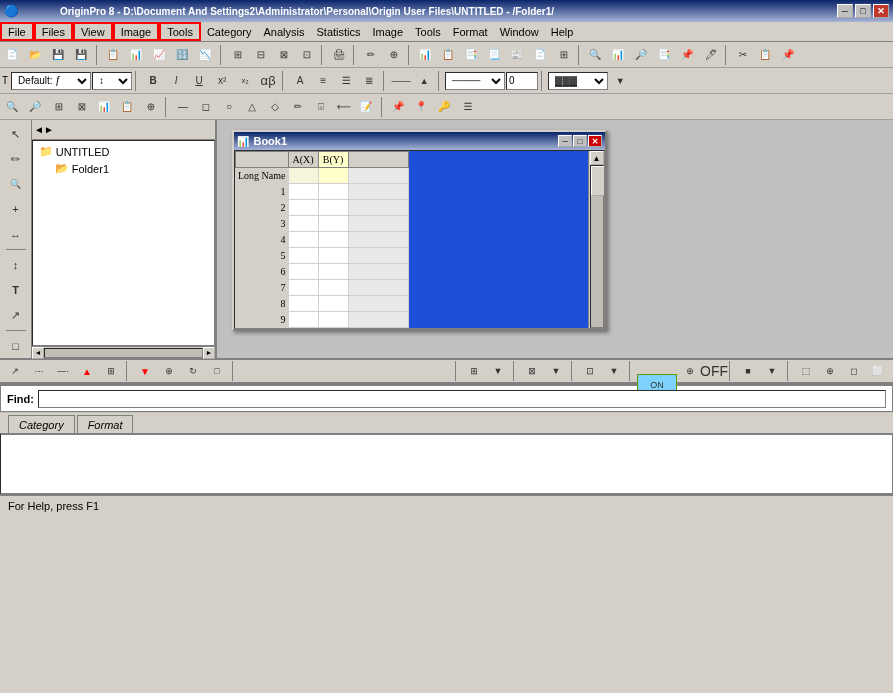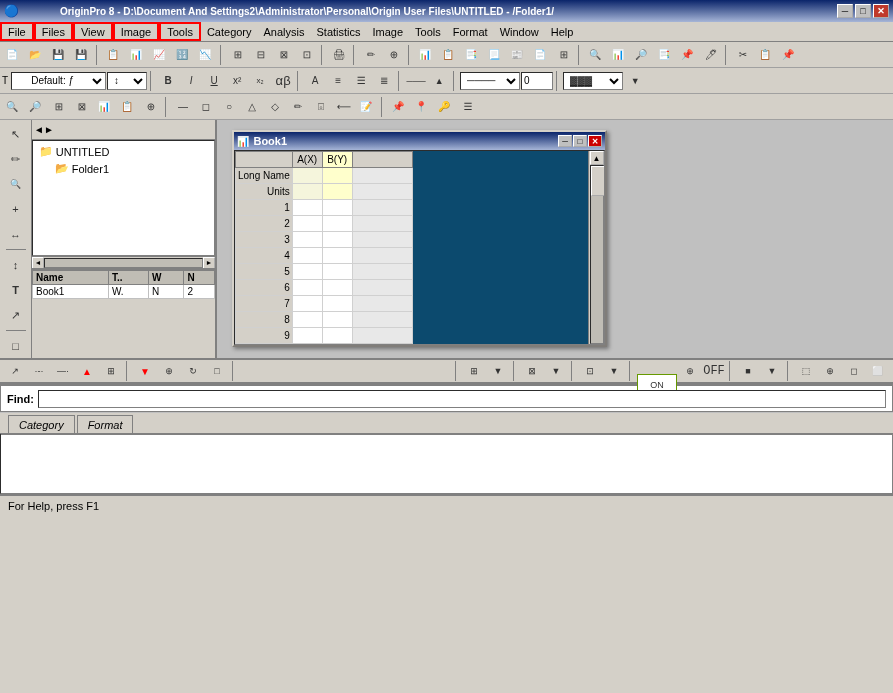--- a/index.html
+++ b/index.html
@@ -128,22 +128,23 @@
     .book-btn {
       width: 14px; height: 12px; background: #c0c0c0;
       border: 1px outset #fff; font-size: 8px; display: flex; align-items: center; justify-content: center;
       color: black; cursor: pointer; font-weight: bold;
     }
     .book-btn.close { background: #cc0000; color: white; }
 
     
     #spreadsheet-container {
       border: 1px inset #808080;
-      background: #0c4a6e;
+      background: #1d4ed8;
       overflow: hidden;
+      font-family: Liberation Serif, serif;
     }
     .spreadsheet {
       border-collapse: collapse;
       font-size: 10px;
       background: white;
     }
     .spreadsheet th, .spreadsheet td {
       border: 1px solid #d0d0d0;
       min-width: 30px;
       height: 16px;
@@ -419,21 +420,21 @@
   <div class="tb-btn">📌</div>
   <div class="tb-btn">🖊</div>
   <div class="tb-sep"></div>
   <div class="tb-btn">✂</div>
   <div class="tb-btn">📋</div>
   <div class="tb-btn">📌</div>
 </div>
 
 <div id="format-bar">
   <span style="font-size:10px; margin-right:2px;">T</span>
-  <select class="tb-dropdown" style="width:95px;text-align:center;">
+  <select class="tb-dropdown" style="width:80px;">
     <option>Default: ƒ</option>
   </select>
   <select class="tb-dropdown" style="width:38px;">
     <option>↕</option>
   </select>
   <div class="tb-sep"></div>
   <div class="tb-btn" style="font-weight:bold;">B</div>
   <div class="tb-btn" style="font-style:italic;">I</div>
   <div class="tb-btn" style="text-decoration:underline;">U</div>
   <div class="tb-btn">x²</div>
@@ -519,40 +520,20 @@
           </div>
         </div>
       </div>
 
       <div id="left-scroll" style="height:12px; display:flex; align-items:center; background:#d4d0c8; border-top:1px solid #808080;">
         <div class="scroll-btn" style="font-size:7px; width:12px; height:12px;">◄</div>
         <div style="flex:1; height:10px; background:#c0bdb5; border:1px inset #808080;"></div>
         <div class="scroll-btn" style="font-size:7px; width:12px; height:12px;">►</div>
       </div>
 
-      <div id="info-panel">
-        <table class="info-table">
-          <thead>
-            <tr>
-              <th>Name</th>
-              <th>T..</th>
-              <th>W</th>
-              <th>N</th>
-            </tr>
-          </thead>
-          <tbody>
-            <tr>
-              <td>Book1</td>
-              <td>W.</td>
-              <td>N</td>
-              <td>2</td>
-            </tr>
-          </tbody>
-        </table>
-      </div>
     </div>
 
     <div id="workspace">
 
       <div id="book-window">
         <div id="book-titlebar">
           <div style="display:flex; align-items:center; gap:4px;">
             <span style="font-size:10px;">📊</span>
             <span>Book1</span>
           </div>
@@ -574,26 +555,20 @@
                     <th class="empty-col" style="min-width:60px;"></th>
                   </tr>
                 </thead>
                 <tbody>
                   <tr class="special-row">
                     <td class="row-header">Long Name</td>
                     <td></td>
                     <td class="col-b" style="background:#ffffcc;"></td>
                     <td class="empty-col"></td>
                   </tr>
-                  <tr class="special-row">
-                    <td class="row-header" style="text-align:right;">Units</td>
-                    <td></td>
-                    <td class="col-b" style="background:#ffffcc;"></td>
-                    <td class="empty-col"></td>
-                  </tr>
                   <tr>
                     <td class="row-header num-col">1</td>
                     <td></td>
                     <td></td>
                     <td class="empty-col"></td>
                   </tr>
                   <tr>
                     <td class="row-header num-col">2</td>
                     <td></td>
                     <td></td>
@@ -677,23 +652,23 @@
   <div class="tb-sep"></div>
   <div class="tb-btn" style="font-size:9px;">⊞</div>
   <div class="tb-btn" style="font-size:9px;">▼</div>
   <div class="tb-sep"></div>
   <div class="tb-btn" style="font-size:9px;">⊠</div>
   <div class="tb-btn" style="font-size:9px;">▼</div>
   <div class="tb-sep"></div>
   <div class="tb-btn" style="font-size:9px;">⊡</div>
   <div class="tb-btn" style="font-size:9px;">▼</div>
   <div class="tb-sep"></div>
-  <div class="tb-btn" style="font-size:9px; background:#ffffff; border:1px solid #669900; min-width:40px;margin-top:28px;">ON</div>
+  <div class="tb-btn" style="font-size:9px; background:#7dd3fc; border:1px solid #669900; min-width:40px;margin-top:28px;">ON</div>
   <div class="tb-btn" style="font-size:9px;">⊕</div>
-  <div class="tb-btn" style="font-size:12px;font-family:Liberation Mono, monospace;">OFF</div>
+  <div class="tb-btn" style="font-size:14px;">OFF</div>
   <div class="tb-sep"></div>
   <div class="tb-btn" style="font-size:9px;">■</div>
   <div class="tb-btn" style="font-size:9px;">▼</div>
   <div class="tb-sep"></div>
   <div class="tb-btn" style="font-size:9px;">⬚</div>
   <div class="tb-btn" style="font-size:9px;">⊕</div>
   <div class="tb-btn" style="font-size:9px;">◻</div>
   <div class="tb-btn" style="font-size:9px;">⬜</div>
 </div>
 

